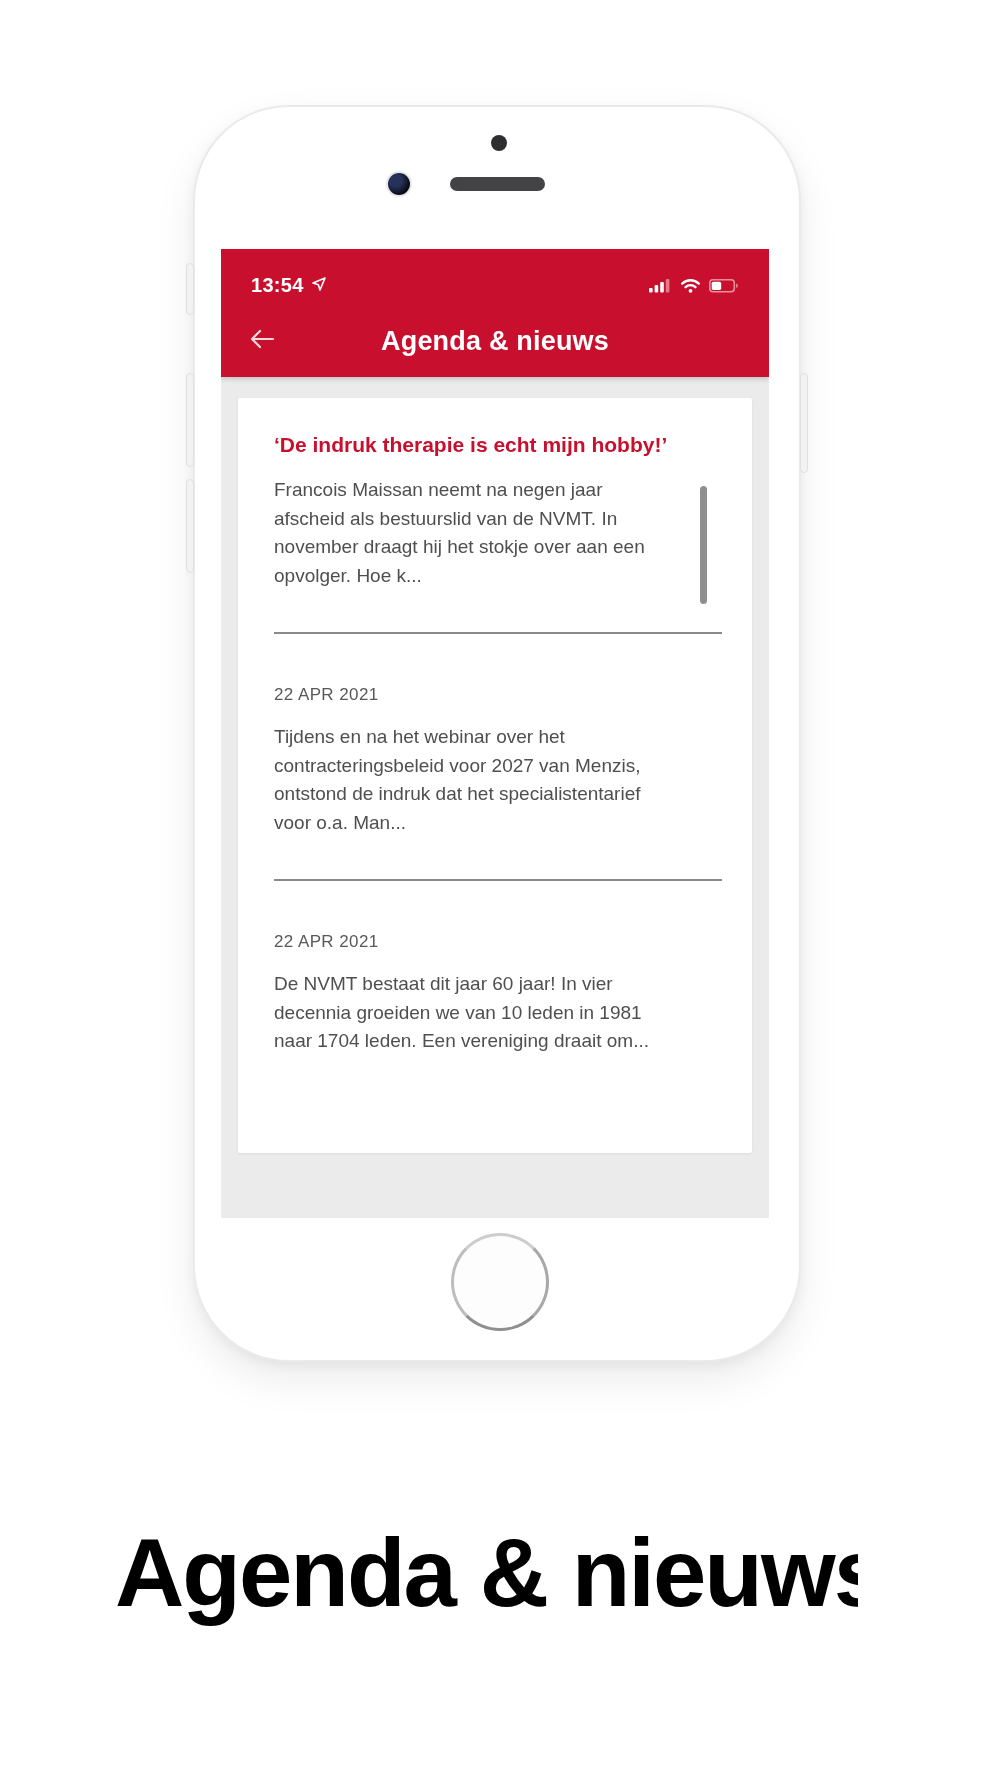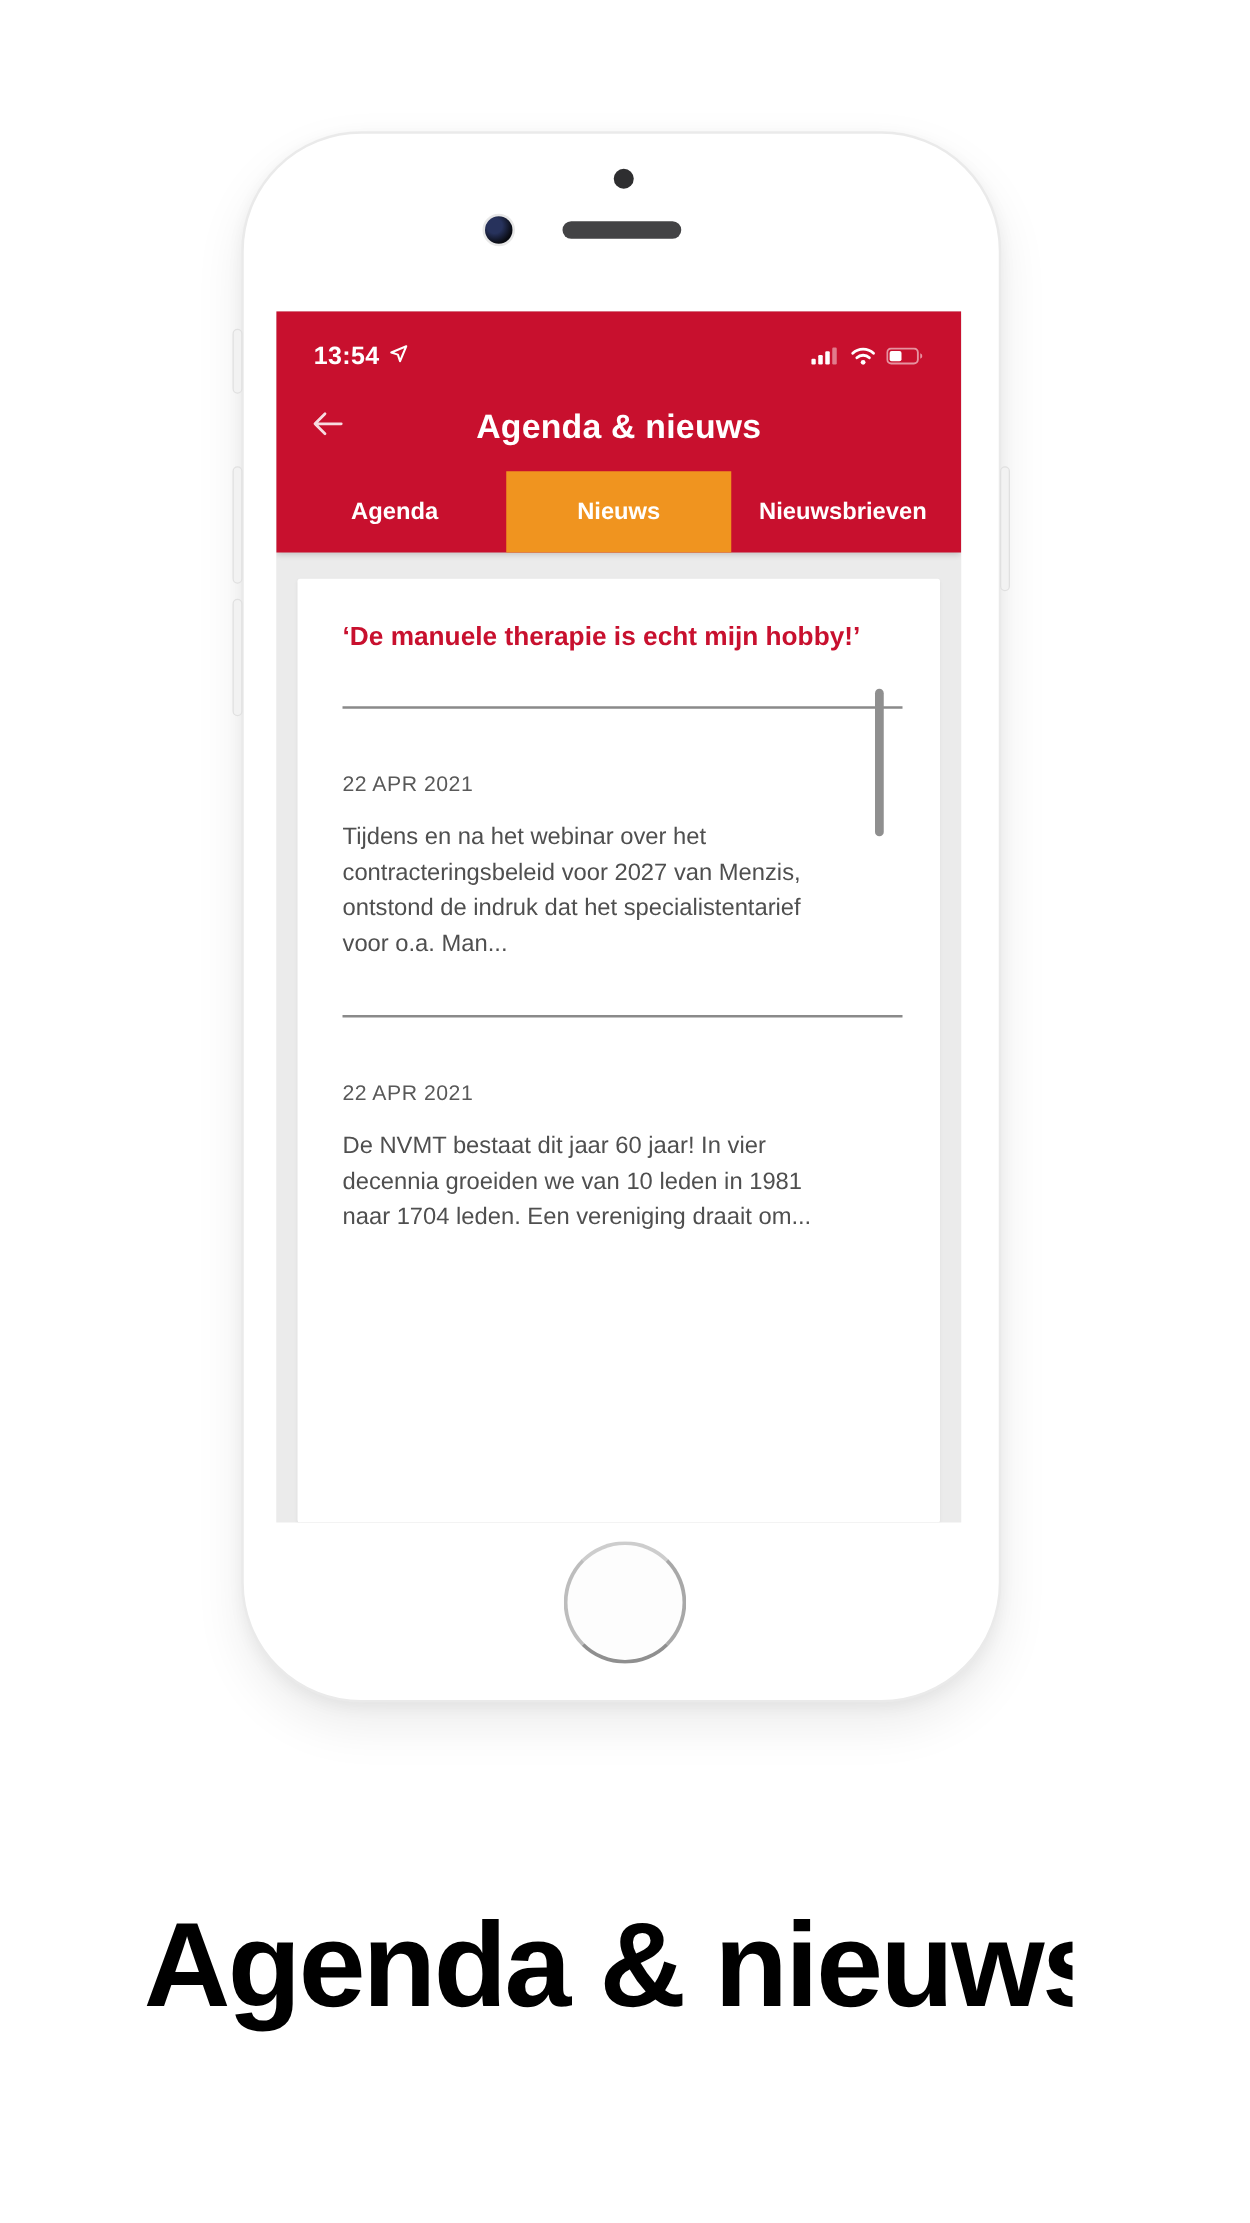--- a/index.html
+++ b/index.html
@@ -128,33 +128,32 @@
           <span class="back">
             <span>
               <svg width="27" height="22" viewBox="0 0 27 22">
                   <path d="M11 3 3 11l8 8M3 11h21" fill="none" stroke="#ffffff" stroke-opacity="0.85" stroke-width="2.2" stroke-linecap="round" stroke-linejoin="round"></path>
                 </svg>
             </span>
           </span>
           <h1 class="apptitle">Agenda &amp; nieuws</h1>
         </div>
 
-        <div class="tabs">
-          <div class="tab">Agenda</div>
-          <div class="tab active">Nieuws</div>
-          <div class="tab">Nieuwsbrieven</div>
-        </div>
 
       </div>
 
       <div class="content">
         <div class="card">
 
           <article class="news-item">
-            <h2 class="news-title">‘De manuele therapie is echt mijn hobby!’</h2>
+            <h2 class="news-title">‘De indruk therapie is echt mijn hobby!’</h2>
+            <p class="news-body">Francois Maissan neemt na negen jaar
+afscheid als bestuurslid van de NVMT. In
+november draagt hij het stokje over aan een
+opvolger. Hoe k...</p>
           </article>
 
           <hr class="divider">
 
           <article class="news-item">
             <div class="news-date">22 APR 2021</div>
             <p class="news-body">Tijdens en na het webinar over het
 contracteringsbeleid voor 2027 van Menzis,
 ontstond de indruk dat het specialistentarief
 voor o.a. Man...</p>

